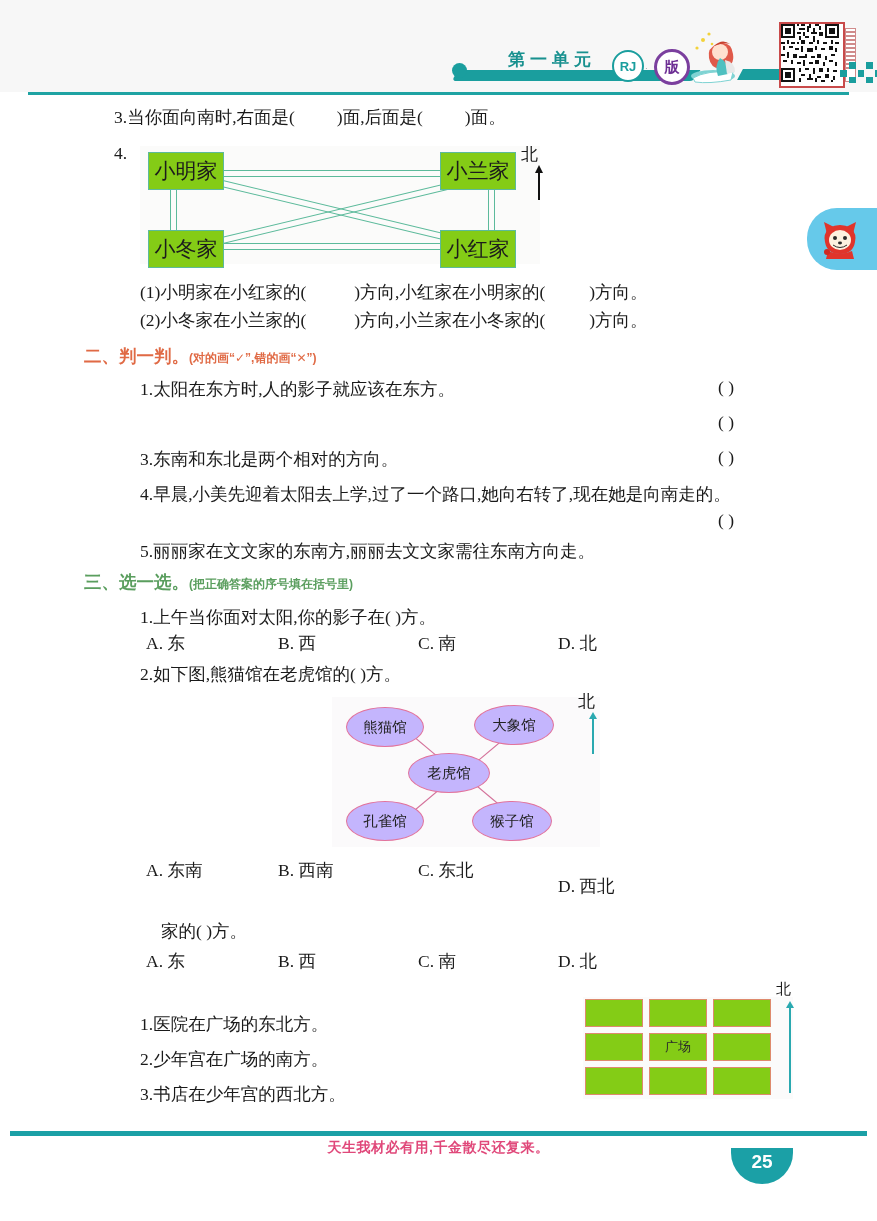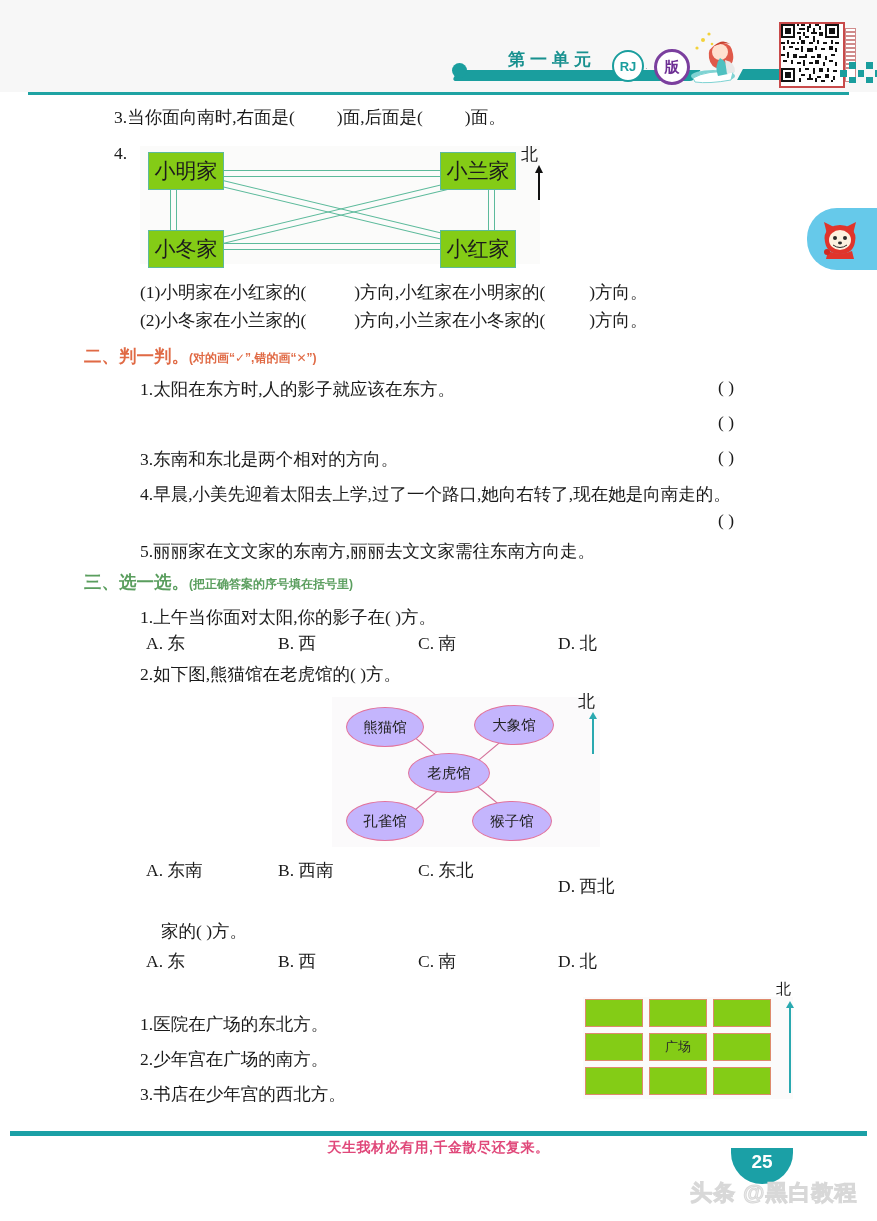--- a/index.html
+++ b/index.html
@@ -409,15 +409,14 @@
     <div class="cell" style="left:130px;top:70px;width:56px;height:26px;">
         <span></span>
       </div>
   </div>
   <div class="northlbl" style="left:776px;top:980px;font-size:15px;">北</div>
   <div class="tealarr" style="left:789px;top:1007px;height:86px;"></div>
 
   <div class="foot-rule"></div>
   <div class="pagebadge">25</div>
   <div class="foot-motto">天生我材必有用,千金散尽还复来。</div>
-  <div class="watermark">头条 @黑白教程</div>
 
 </div>
 
 </body></html>

